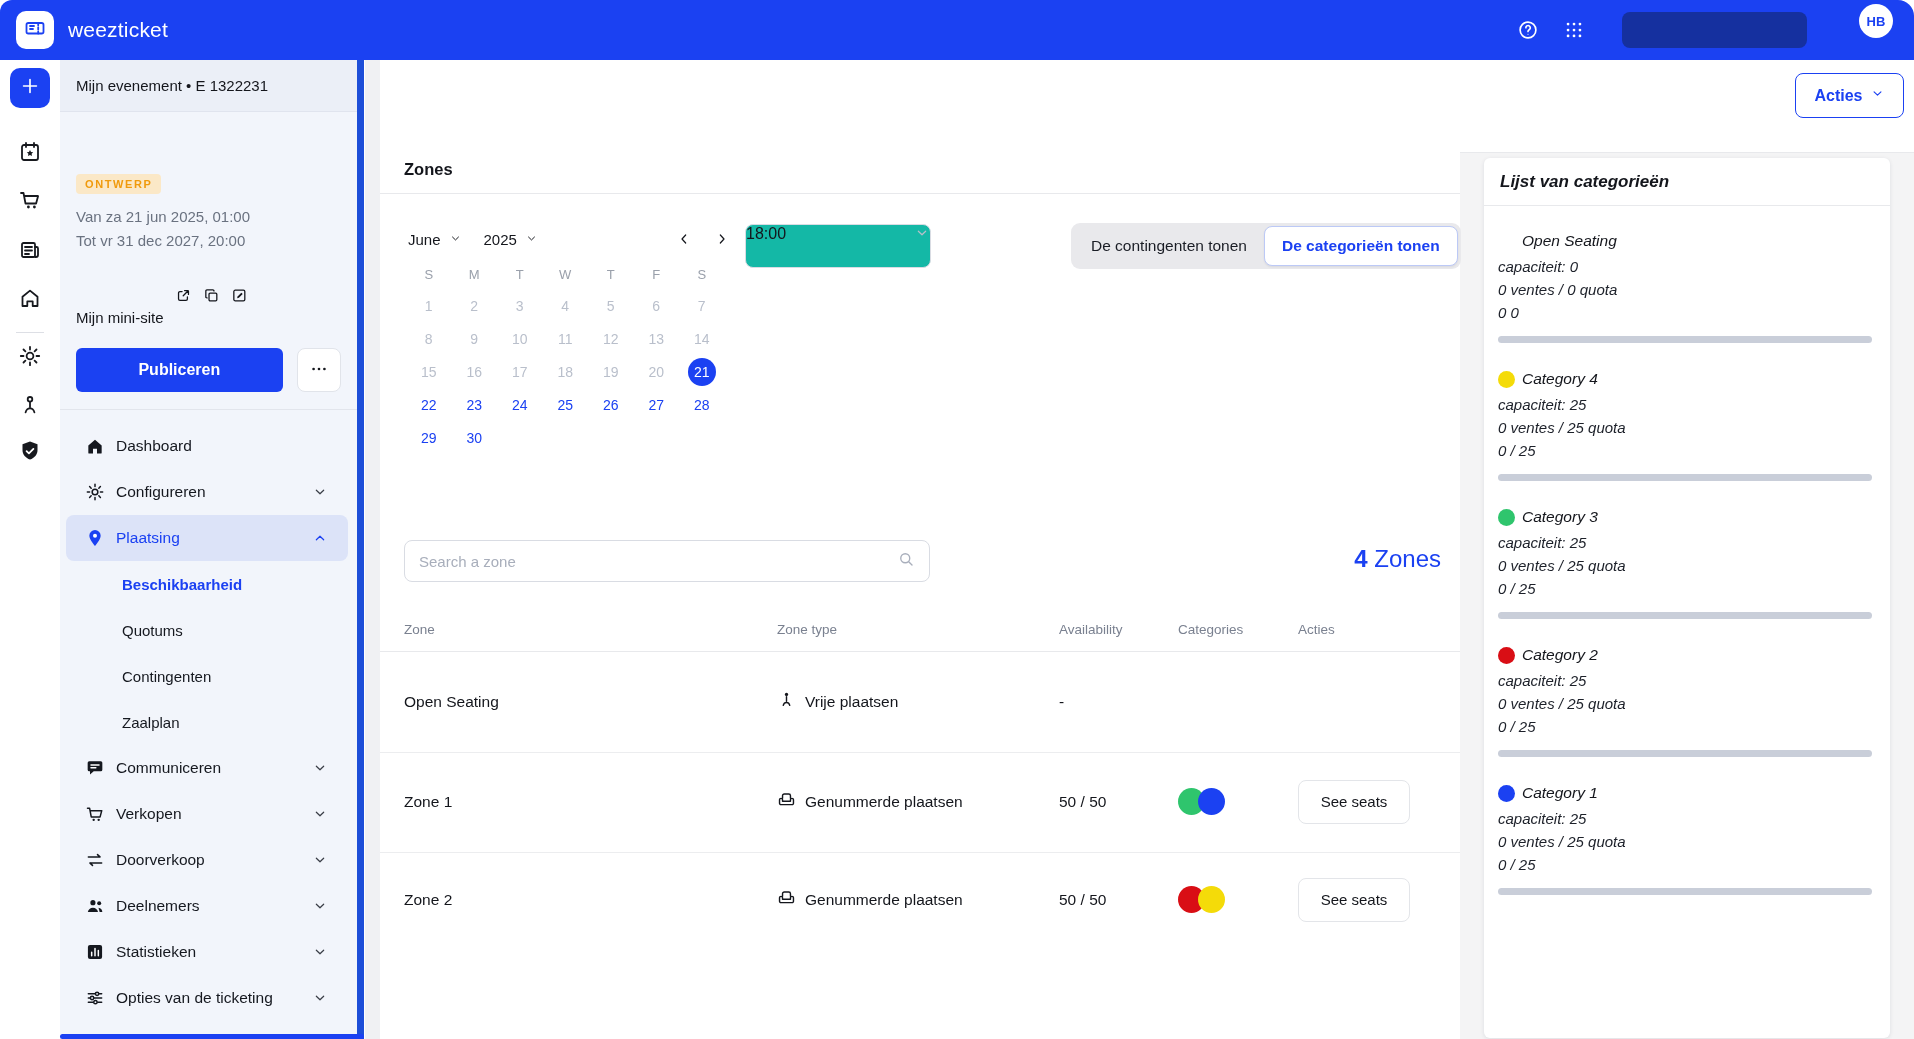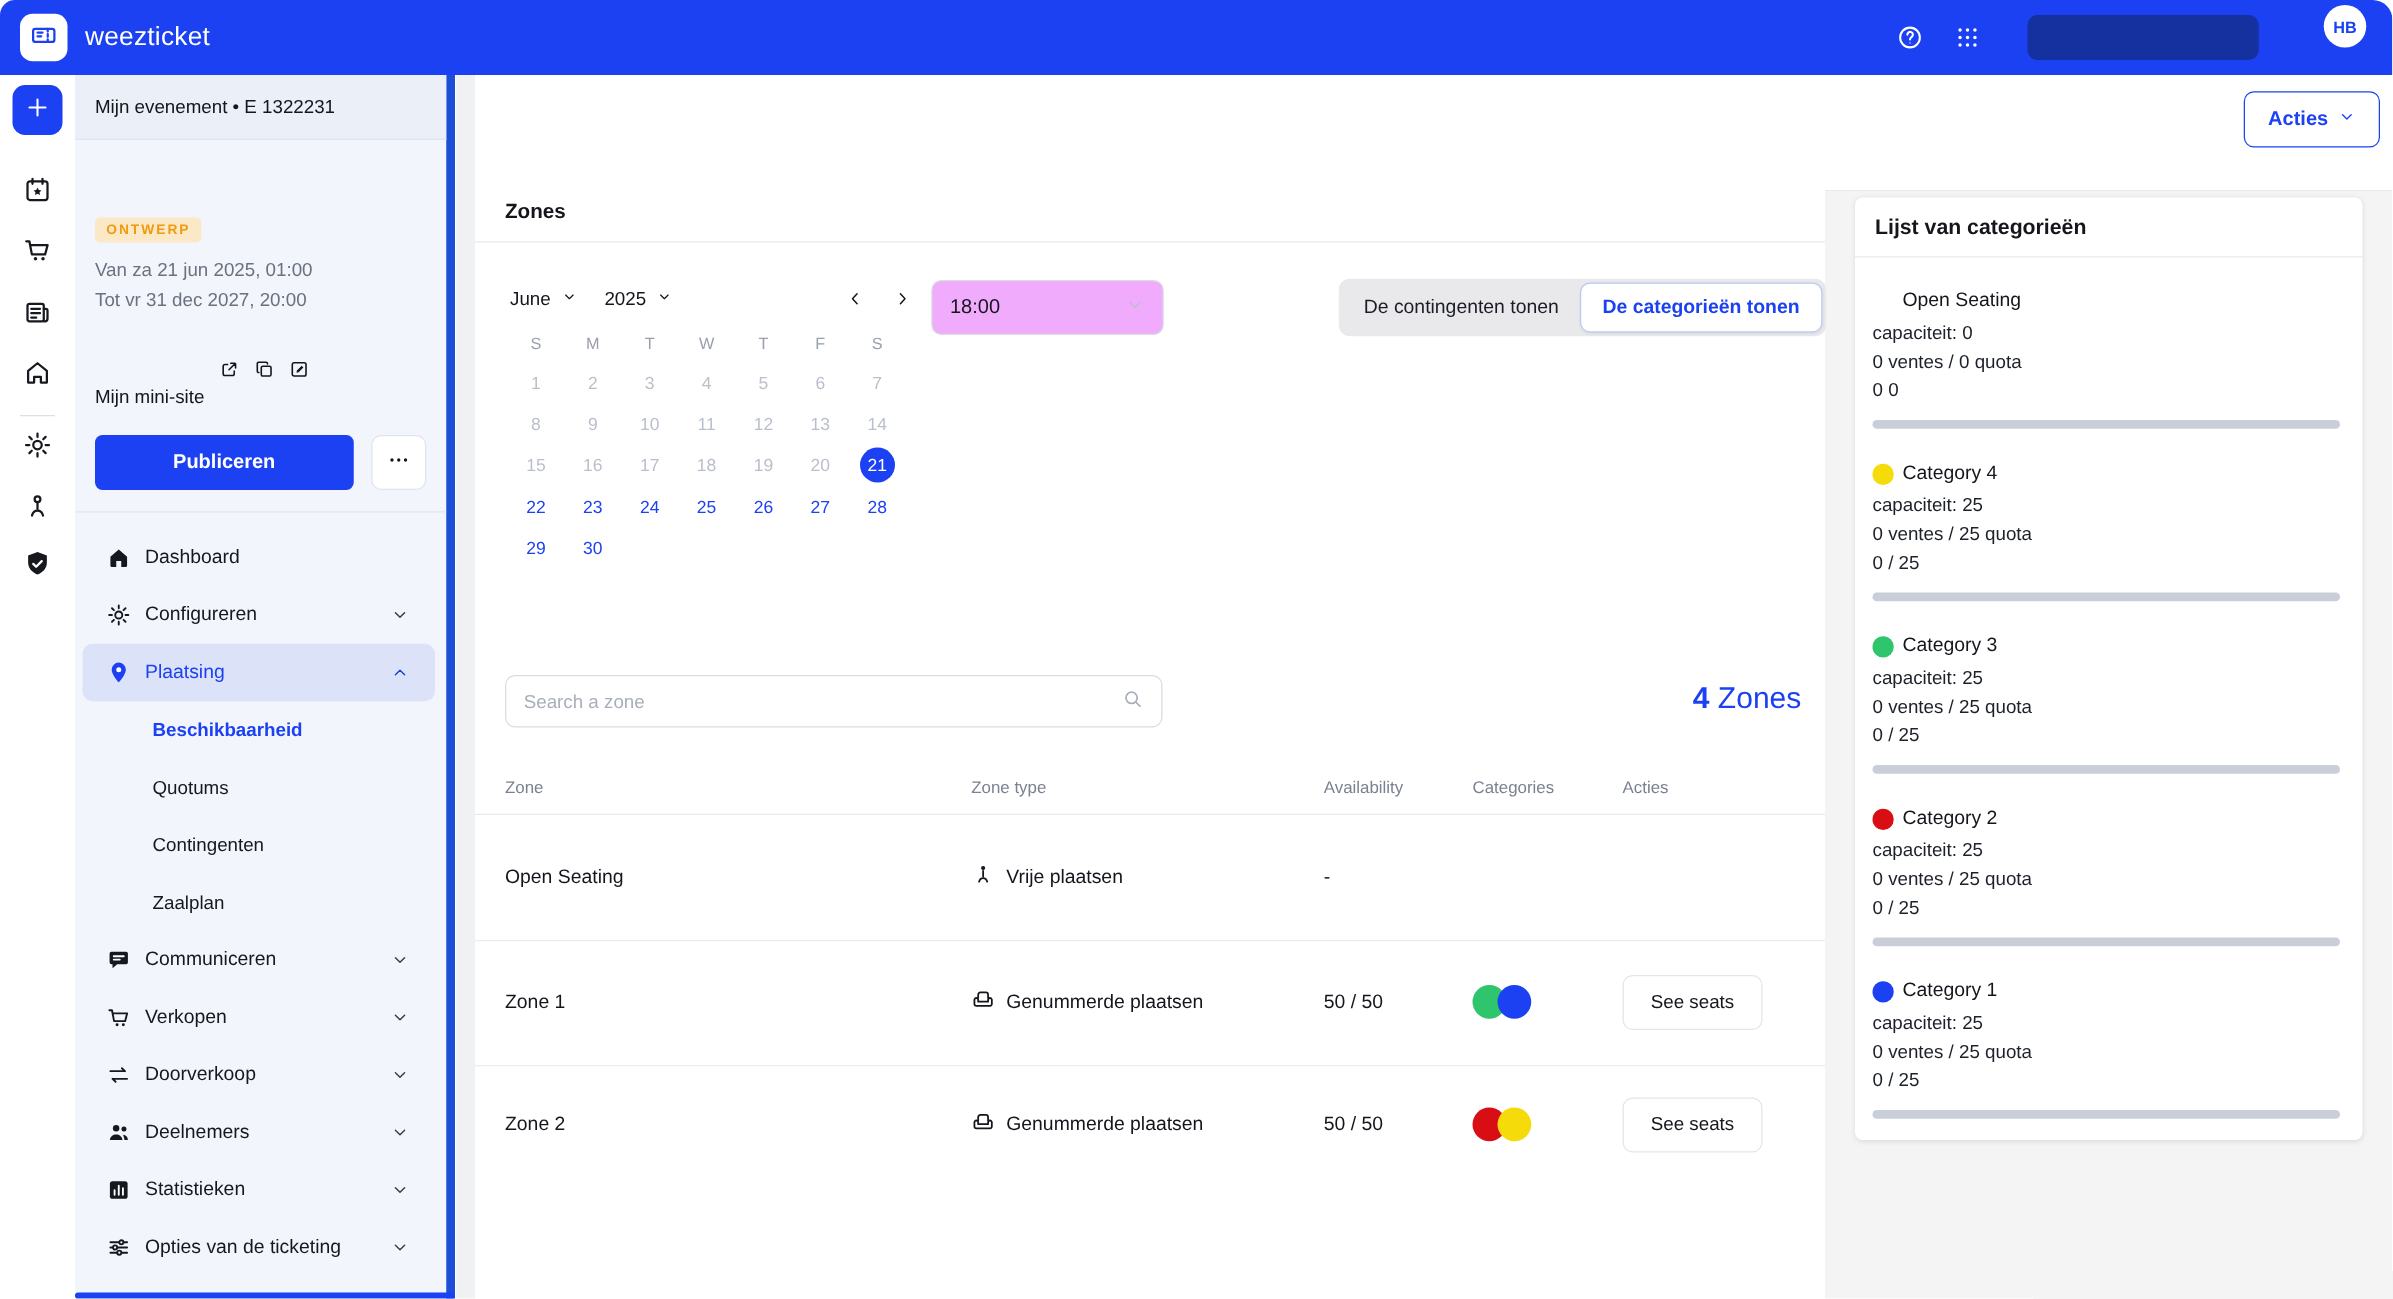--- a/index.html
+++ b/index.html
@@ -67,42 +67,42 @@
   .cal-sel { display:flex; align-items:center; gap:8px; font-size:15px; color:#14161C; cursor:pointer; }
   .cal-sel svg { width:13px; height:13px; color:#14161C; }
   .cal-arrows { margin-left:auto; display:flex; gap:22px; padding-right:10px; }
   .cal-arrow { width:16px; height:16px; color:#14161C; cursor:pointer; }
   .cal-grid { display:grid; grid-template-columns:repeat(7,45.5px); margin-left:2px; margin-top:8px; }
   .cal-wd { height:26px; display:flex; align-items:center; justify-content:center; font-size:13px; color:#9AA0AB; }
   .cal-d { height:33px; display:flex; align-items:center; justify-content:center; font-size:14px; cursor:pointer; }
   .cal-d.dis { color:#B9BFCB; }
   .cal-d.act { color:#1B41F2; font-weight:500; }
   .cal-d .selc { width:28px; height:28px; background:#1B41F2; border-radius:50%; color:#fff; display:flex; align-items:center; justify-content:center; font-weight:500; }
-  .time-sel { position:absolute; left:365px; top:164px; width:186px; height:44px; border:1px solid #D9DCE3; border-radius:8px; background:#f0abfc; display:flex; align-items:center; justify-content:space-between; padding:0 14px; font-size:16px; color:#14161C; cursor:pointer; }
+  .time-sel { position:absolute; left:365px; top:164px; width:186px; height:44px; border:1px solid #D9DCE3; border-radius:8px; background:#14b8a6; display:flex; align-items:flex-start; justify-content:space-between; padding:0 0; font-size:16px; color:#14161C; cursor:pointer; }
   .time-sel svg { width:16px; height:16px; color:#B9BFC9; }
   .toggle { position:absolute; left:691px; top:163px; height:46px; background:#E9E9EC; border-radius:9px; display:flex; align-items:center; padding:3px; }
   .tseg { height:40px; display:flex; align-items:center; padding:0 17px; font-size:15.5px; color:#1A1D25; font-weight:500; cursor:pointer; white-space:nowrap; }
   .tseg.sel { background:#fff; color:#1B41F2; font-weight:bold; border:1px solid #BCC9F6; border-radius:8px; box-shadow:0 1px 2px rgba(20,30,60,.08); }
   .zsearch { position:absolute; left:24px; top:480px; width:526px; height:42px; border:1px solid #D9DCE3; border-radius:8px; background:#fff; display:flex; align-items:center; padding:0 14px; }
   .zsearch input { flex:1; border:none; outline:none; font-size:15px; font-family:inherit; color:#14161C; }
   .zsearch input::placeholder { color:#A8AEBB; }
   .zsearch svg { width:18px; height:18px; color:#A8AEBB; }
   .zcount { position:absolute; right:19px; top:485px; font-size:24px; color:#1B41F2; }
   .zcount b { font-weight:bold; }
   .th { position:absolute; top:562px; font-size:13.5px; color:#7A8190; }
   .trow { position:absolute; left:0; width:1080px; height:97px; }
   .tcell { position:absolute; top:0; height:100%; display:flex; align-items:center; font-size:15.5px; color:#14161C; gap:9px; }
   .tcell svg { width:19px; height:19px; color:#14161C; }
   .rdiv { position:absolute; left:0; width:1080px; height:1px; background:#ECEDEF; }
   .dot { width:27px; height:27px; border-radius:50%; }
   .dot + .dot { margin-left:-7px; }
   .btn-seats { width:112px; height:44px; background:#fff; border:1px solid #E3E5E9; border-radius:8px; font-size:15px; color:#14161C; font-family:inherit; cursor:pointer; }
 
   
-  .card { position:absolute; left:1484px; top:158px; width:406px; height:754px; background:#fff; border-radius:6px; box-shadow:0 1px 4px rgba(20,30,60,.10); }
+  .card { position:absolute; left:1484px; top:158px; width:406px; height:880px; background:#fff; border-radius:6px; box-shadow:0 1px 4px rgba(20,30,60,.10);font-style:italic; }
   .card-title { padding:14px 16px 13px; font-size:17px; font-weight:bold; color:#14161C; }
   .card-hr { height:1px; background:#E8E9EC; }
   .card-list { padding:26px 18px 0 14px; }
   .cat-label { display:flex; align-items:center; gap:7px; margin-bottom:5px; }
   .cat-dot { width:17px; height:17px; border-radius:50%; flex:none; }
   .cat-dot.hidden { visibility:hidden; }
   .cat-name { font-size:15.5px; color:#14161C; }
   .cat-line { font-size:15px; color:#1D212A; line-height:23px; }
   .cat-bar { height:7px; background:#C9CED9; border-radius:4px; margin-top:12px; margin-bottom:27px; }
 </style>

